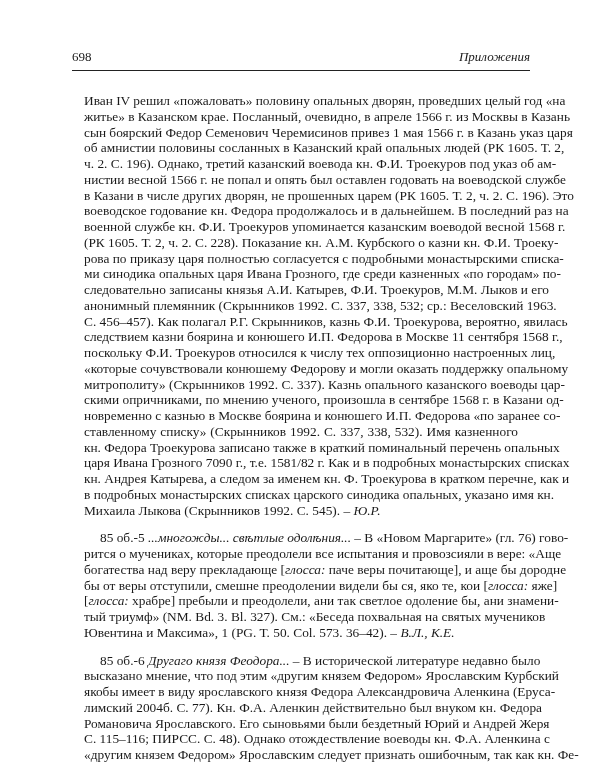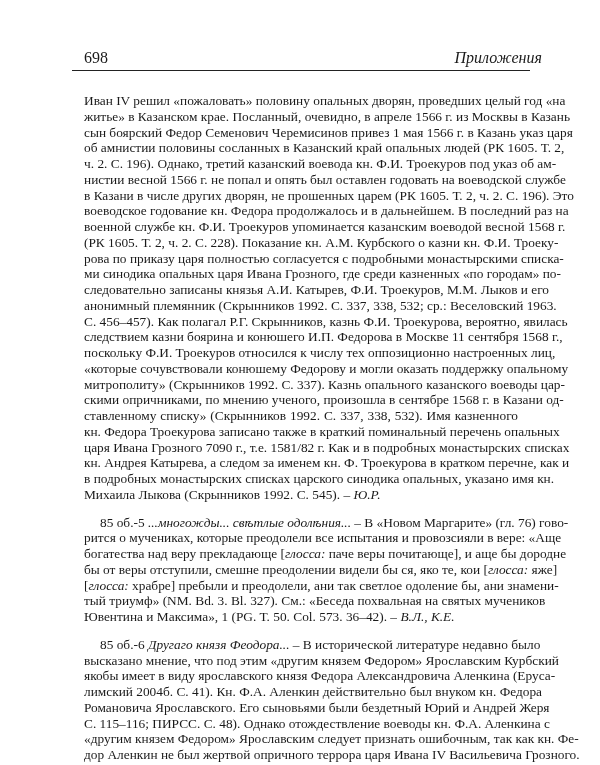--- a/index.html
+++ b/index.html
@@ -17,24 +17,24 @@
   }
   .page {
     position: absolute;
     left: 72px;
     top: 0;
     width: 458px;
   }
   .running-head {
     position: absolute;
     top: 49px;
-    left: 12px;
+    left: 0;
     width: 458px;
     height: 18px;
-    font-size: 16px;
+    font-size: 13px;
   }
   .page-number {
     position: absolute;
     left: 0;
     top: 0;
   }
   .running-title {
     position: absolute;
     left: 0;
     width: 458px;
@@ -99,40 +99,41 @@
         <span class="line"><span>рова по приказу царя полностью согласуется с подробными монастырскими списка-</span></span>
         <span class="line"><span>ми синодика опальных царя Ивана Грозного, где среди казненных «по городам» по-</span></span>
         <span class="line"><span>следовательно записаны князья А.И. Катырев, Ф.И. Троекуров, М.М. Лыков и его</span></span>
         <span class="line"><span>анонимный племянник (Скрынников 1992. С. 337, 338, 532; ср.: Веселовский 1963.</span></span>
         <span class="line"><span>С. 456–457). Как полагал Р.Г. Скрынников, казнь Ф.И. Троекурова, вероятно, явилась</span></span>
         <span class="line"><span>следствием казни боярина и конюшего И.П. Федорова в Москве 11 сентября 1568 г.,</span></span>
         <span class="line"><span>поскольку Ф.И. Троекуров относился к числу тех оппозиционно настроенных лиц,</span></span>
         <span class="line"><span>«которые сочувствовали конюшему Федорову и могли оказать поддержку опальному</span></span>
         <span class="line"><span>митрополиту» (Скрынников 1992. С. 337). Казнь опального казанского воеводы цар-</span></span>
         <span class="line"><span>скими опричниками, по мнению ученого, произошла в сентябре 1568 г. в Казани од-</span></span>
+        <span class="line"><span>новременно с казнью в Москве боярина и конюшего И.П. Федорова «по заранее со-</span></span>
         <span class="line"><span>ставленному списку» (Скрынников 1992. С. 337, 338, 532). Имя казненного</span></span>
         <span class="line"><span>кн. Федора Троекурова записано также в краткий поминальный перечень опальных</span></span>
         <span class="line"><span>царя Ивана Грозного 7090 г., т.е. 1581/82 г. Как и в подробных монастырских списках</span></span>
         <span class="line"><span>кн. Андрея Катырева, а следом за именем кн. Ф. Троекурова в кратком перечне, как и</span></span>
         <span class="line"><span>в подробных монастырских списках царского синодика опальных, указано имя кн.</span></span>
         <span class="line last"><span>Михаила Лыкова (Скрынников 1992. С. 545). – </span><span class="it">Ю.Р.</span></span>
       </p>
       <p>
         <span class="line" style="text-indent: 16px;"><span>85 об.-5 </span><span class="it">...многожды... свѣтлые одолѣния...</span><span> – В «Новом Маргарите» (гл. 76) гово-</span></span>
         <span class="line"><span>рится о мучениках, которые преодолели все испытания и провозсияли в вере: «Аще</span></span>
         <span class="line"><span>богатества над веру прекладающе [</span><span class="it">глосса:</span><span> паче веры почитающе], и аще бы дородне</span></span>
         <span class="line"><span>бы от веры отступили, смешне преодолении видели бы ся, яко те, кои [</span><span class="it">глосса:</span><span> яже]</span></span>
         <span class="line"><span>[</span><span class="it">глосса:</span><span> храбре] пребыли и преодолели, ани так светлое одоление бы, ани знамени-</span></span>
         <span class="line"><span>тый триумф» (NM. Bd. 3. Bl. 327). См.: «Беседа похвальная на святых мучеников</span></span>
         <span class="line last"><span>Ювентина и Максима», 1 (PG. T. 50. Col. 573. 36–42). – </span><span class="it">В.Л., К.Е.</span></span>
       </p>
       <p>
         <span class="line" style="text-indent: 16px;"><span>85 об.-6 </span><span class="it">Другаго князя Феодора...</span><span> – В исторической литературе недавно было</span></span>
         <span class="line"><span>высказано мнение, что под этим «другим князем Федором» Ярославским Курбский</span></span>
         <span class="line"><span>якобы имеет в виду ярославского князя Федора Александровича Аленкина (Еруса-</span></span>
-        <span class="line"><span>лимский 2004б. С. 41). Кн. Ф.А. Аленкин действительно был внуком кн. Федора</span></span>
+        <span class="line"><span>лимский 2004б. С. 77). Кн. Ф.А. Аленкин действительно был внуком кн. Федора</span></span>
         <span class="line"><span>Романовича Ярославского. Его сыновьями были бездетный Юрий и Андрей Жеря</span></span>
         <span class="line"><span>С. 115–116; ПИРСС. С. 48). Однако отождествление воеводы кн. Ф.А. Аленкина с</span></span>
         <span class="line"><span>«другим князем Федором» Ярославским следует признать ошибочным, так как кн. Фе-</span></span>
         <span class="line"><span>дор Аленкин не был жертвой опричного террора царя Ивана IV Васильевича Грозного.</span></span>
       </p>
     </div>
 </div>
 
 </body></html>

